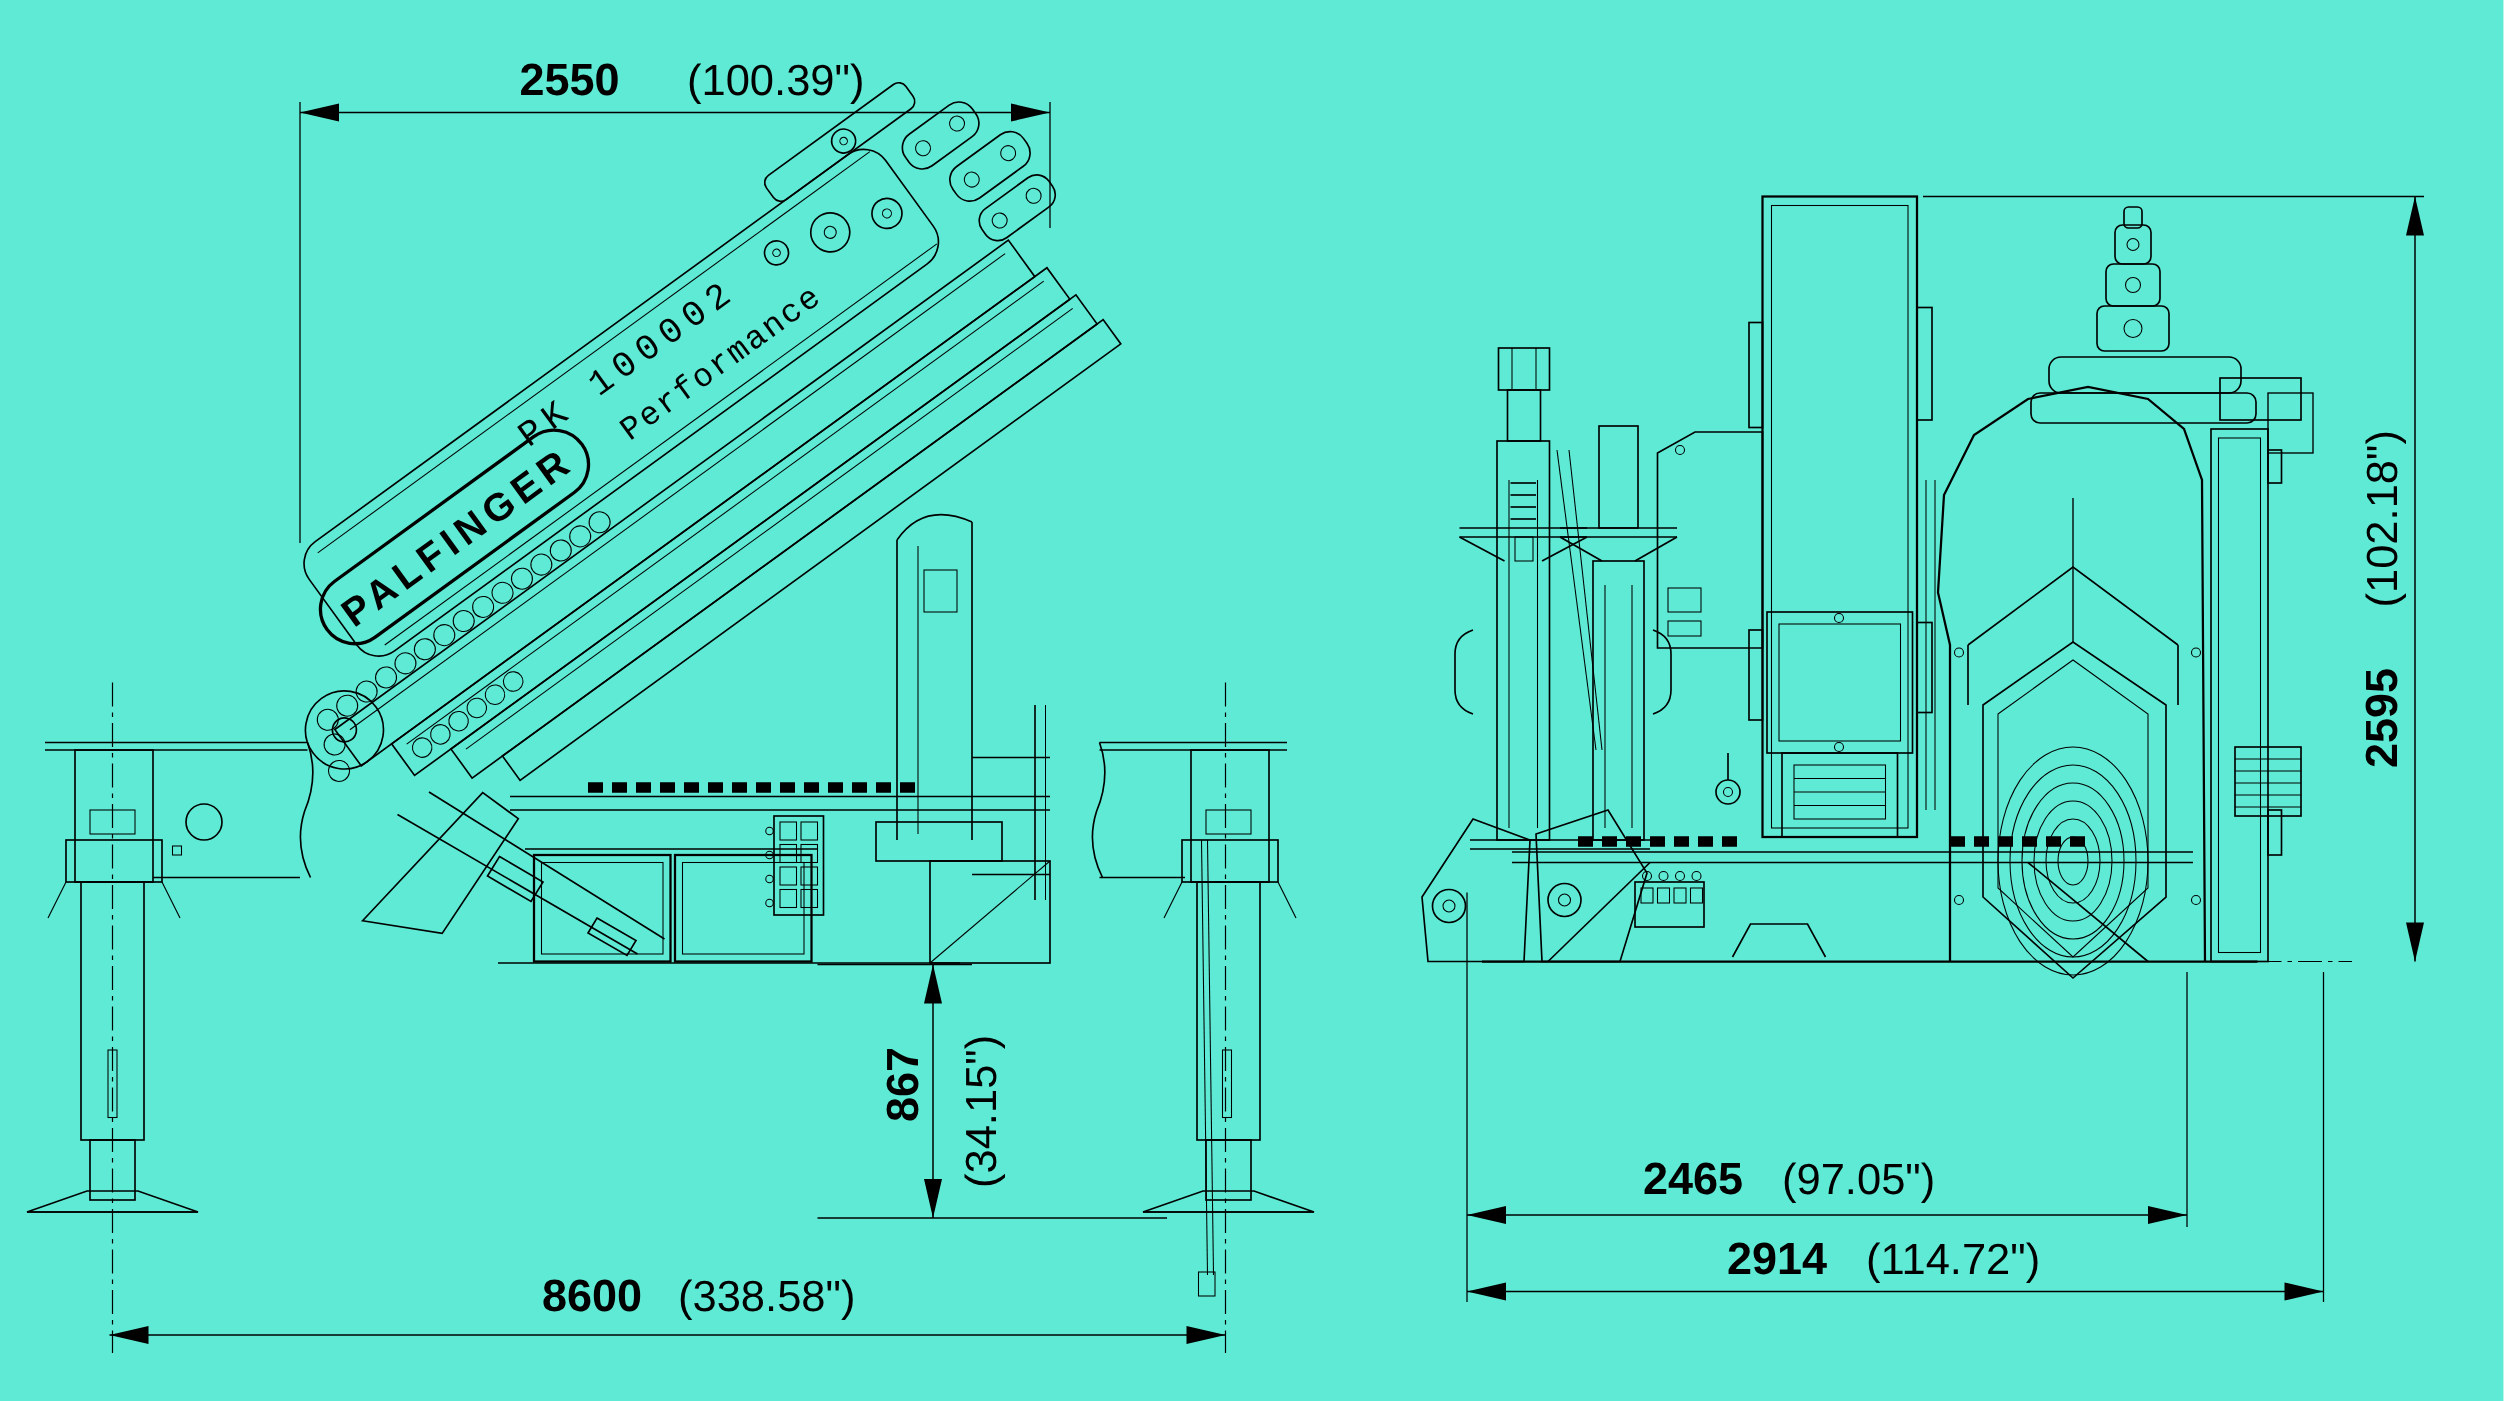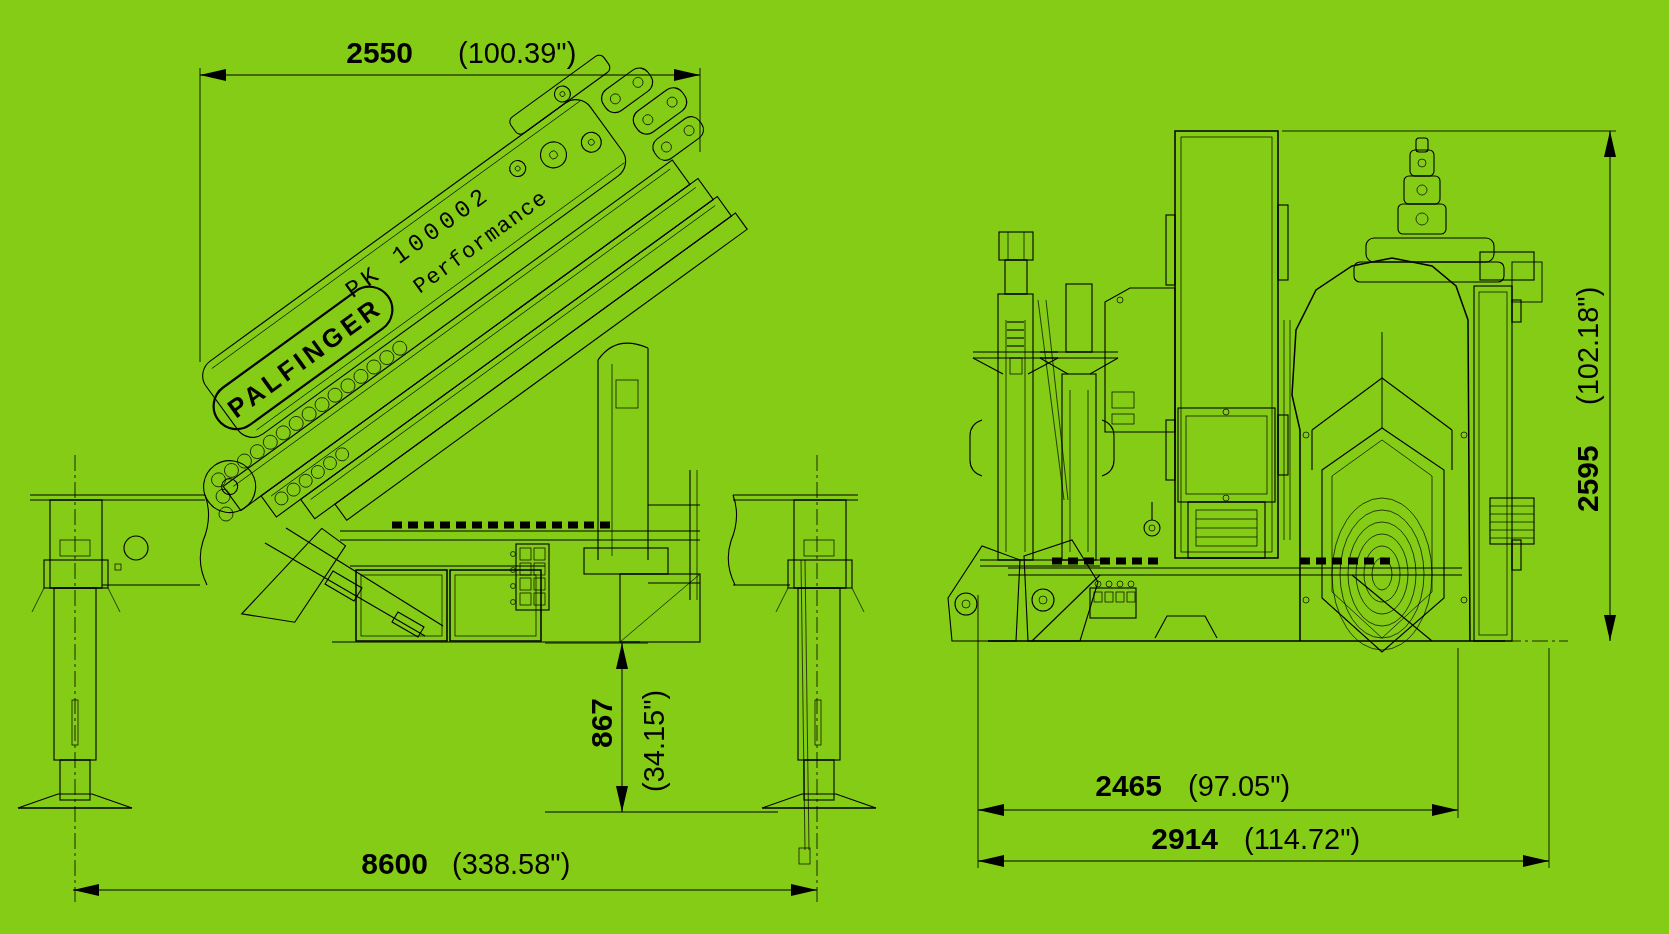--- a/index.html
+++ b/index.html
@@ -1,16 +1,16 @@
 <!DOCTYPE html>
 <html><head>
 <meta charset="utf-8">
 <style>
   html,body{margin:0;padding:0;background:#fff;}
-  .canvas{position:relative;width:1669px;height:934px;background:#84cc16;overflow:hidden;
+  .canvas{position:relative;width:1669px;height:934px;background:#5eead4;overflow:hidden;
           font-family:"Liberation Sans",sans-serif;}
   svg{display:block}
   svg .s{stroke:#000;fill:none;stroke-width:1.1;stroke-linecap:butt;stroke-linejoin:miter}
   svg .fine{stroke-width:.7}
   svg .med{stroke-width:.9}
   svg .thick{stroke-width:1.5}
   svg .dimln{stroke-width:1}
   svg .ext{stroke-width:.85}
   svg .cl{stroke-width:.8;stroke-dasharray:16 4 3 4}
   svg .teeth{stroke-width:7;stroke-dasharray:10 6}

